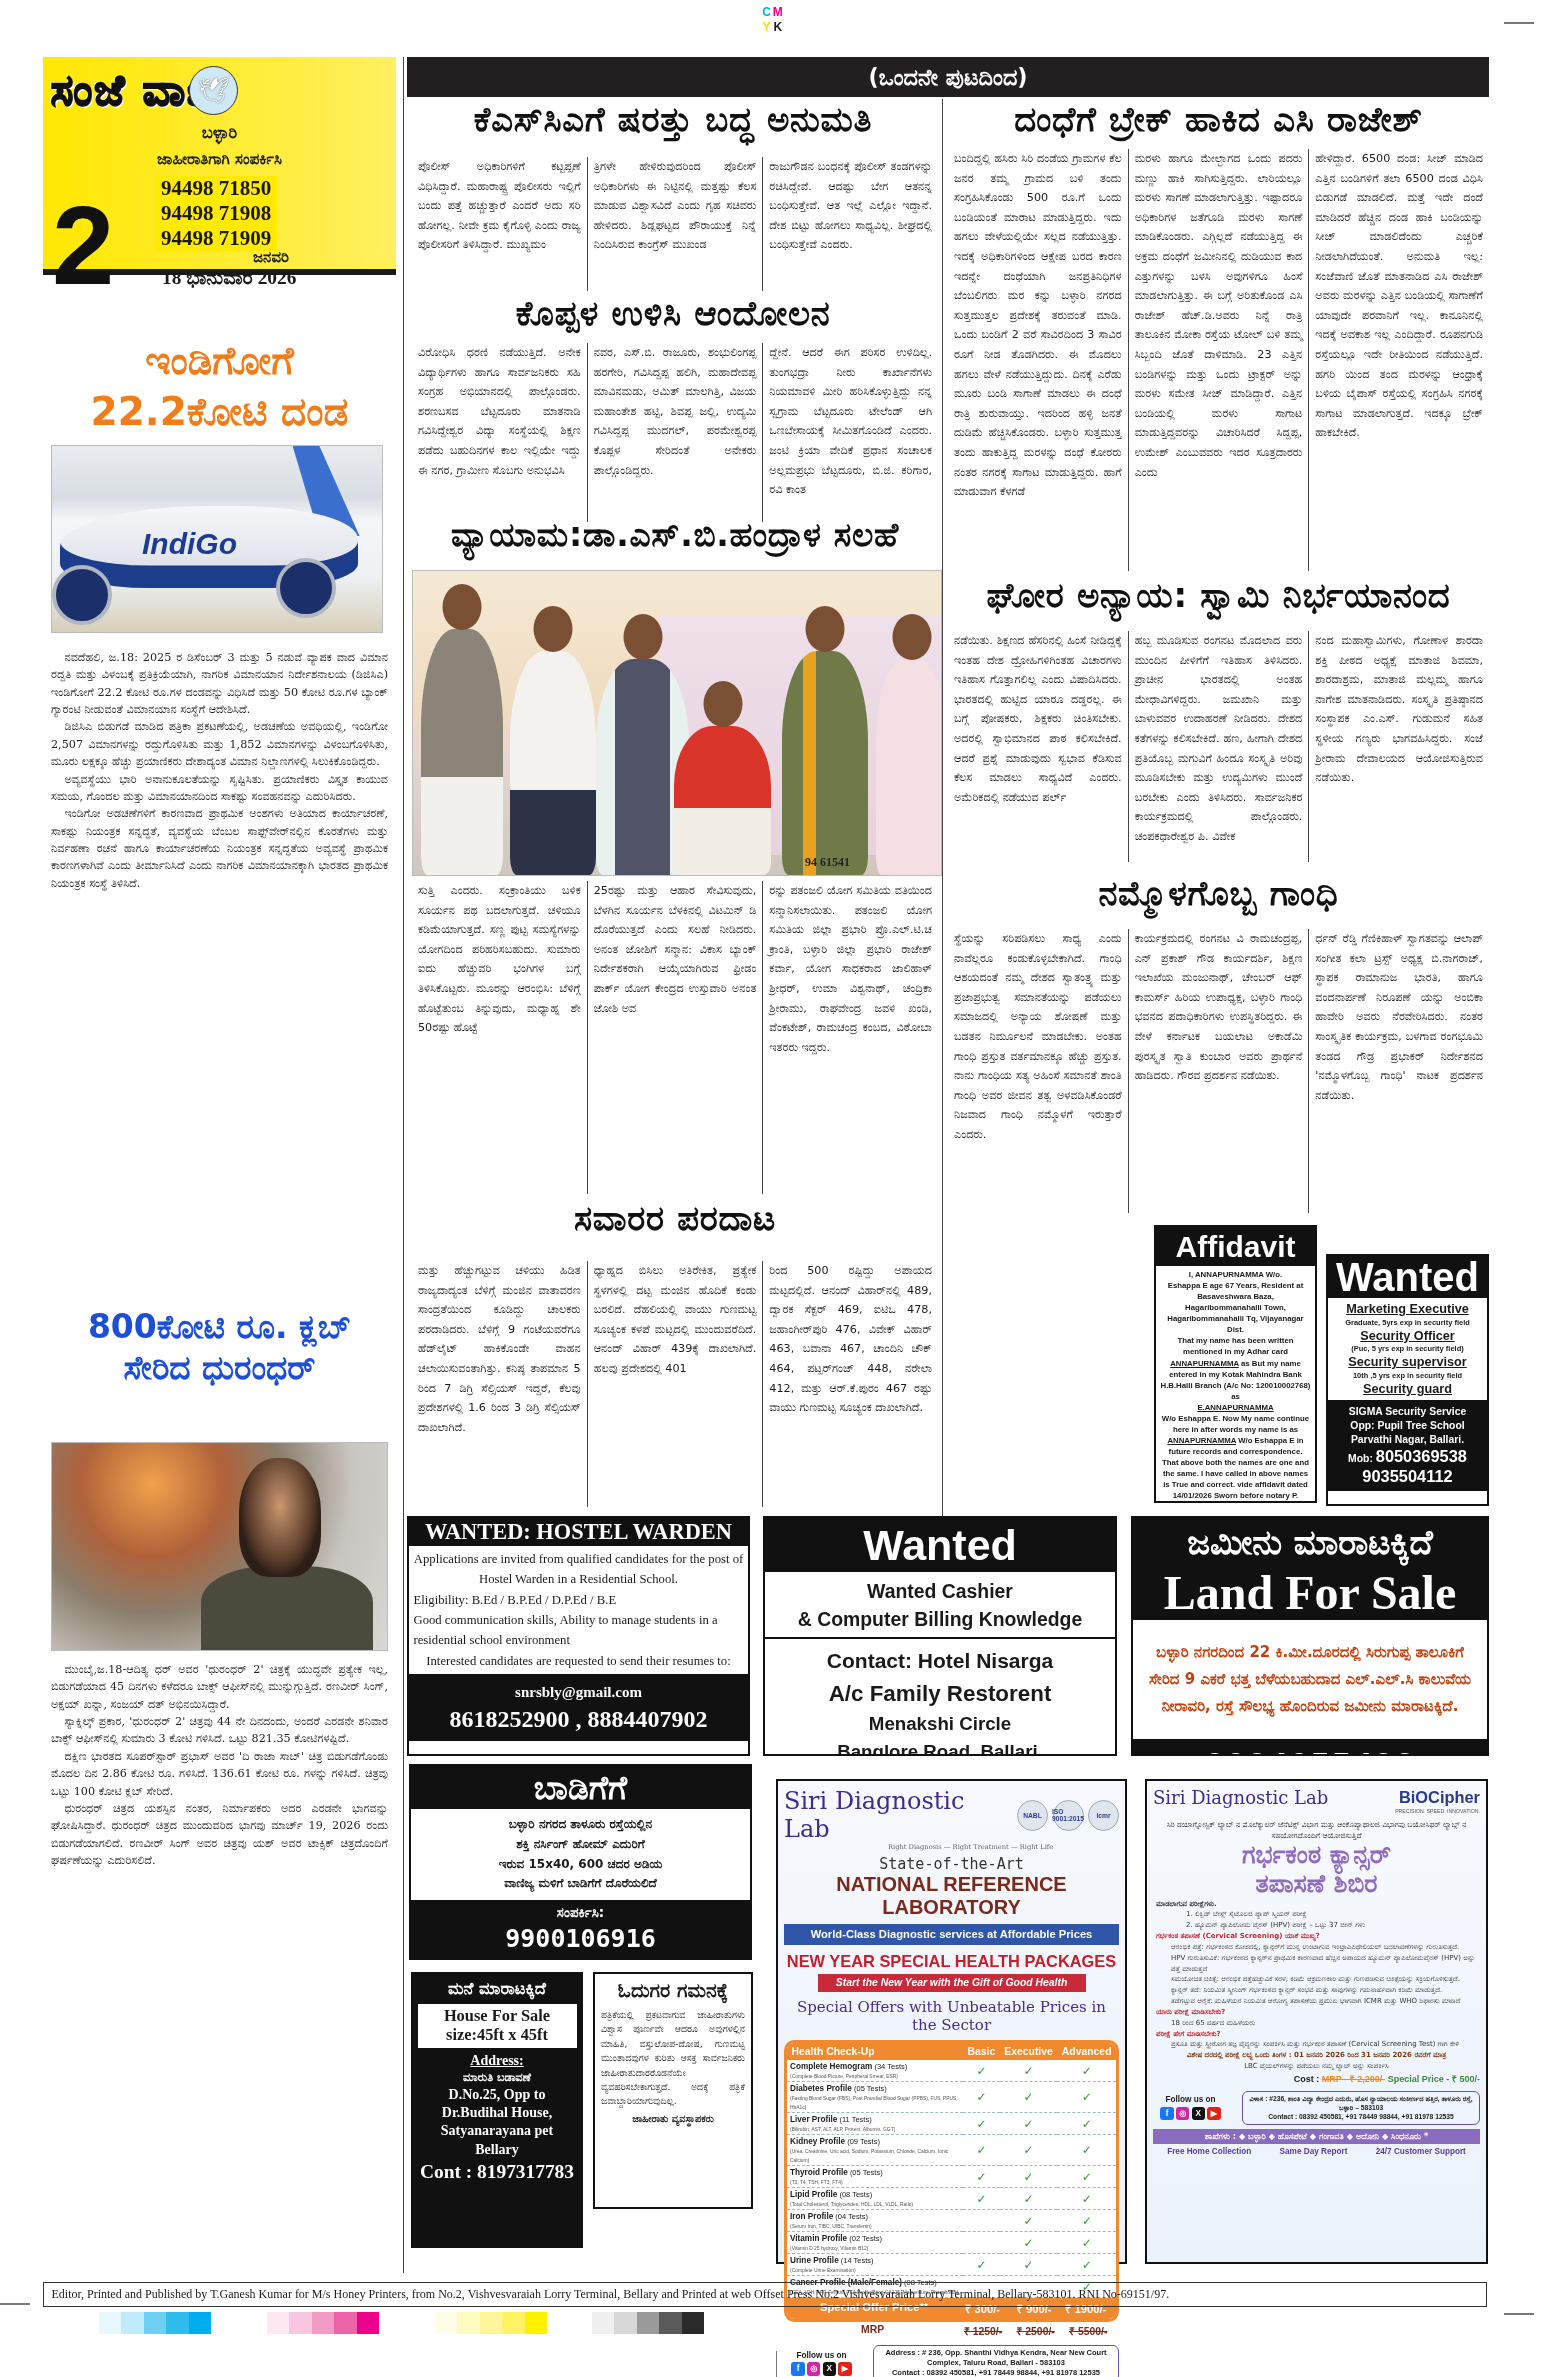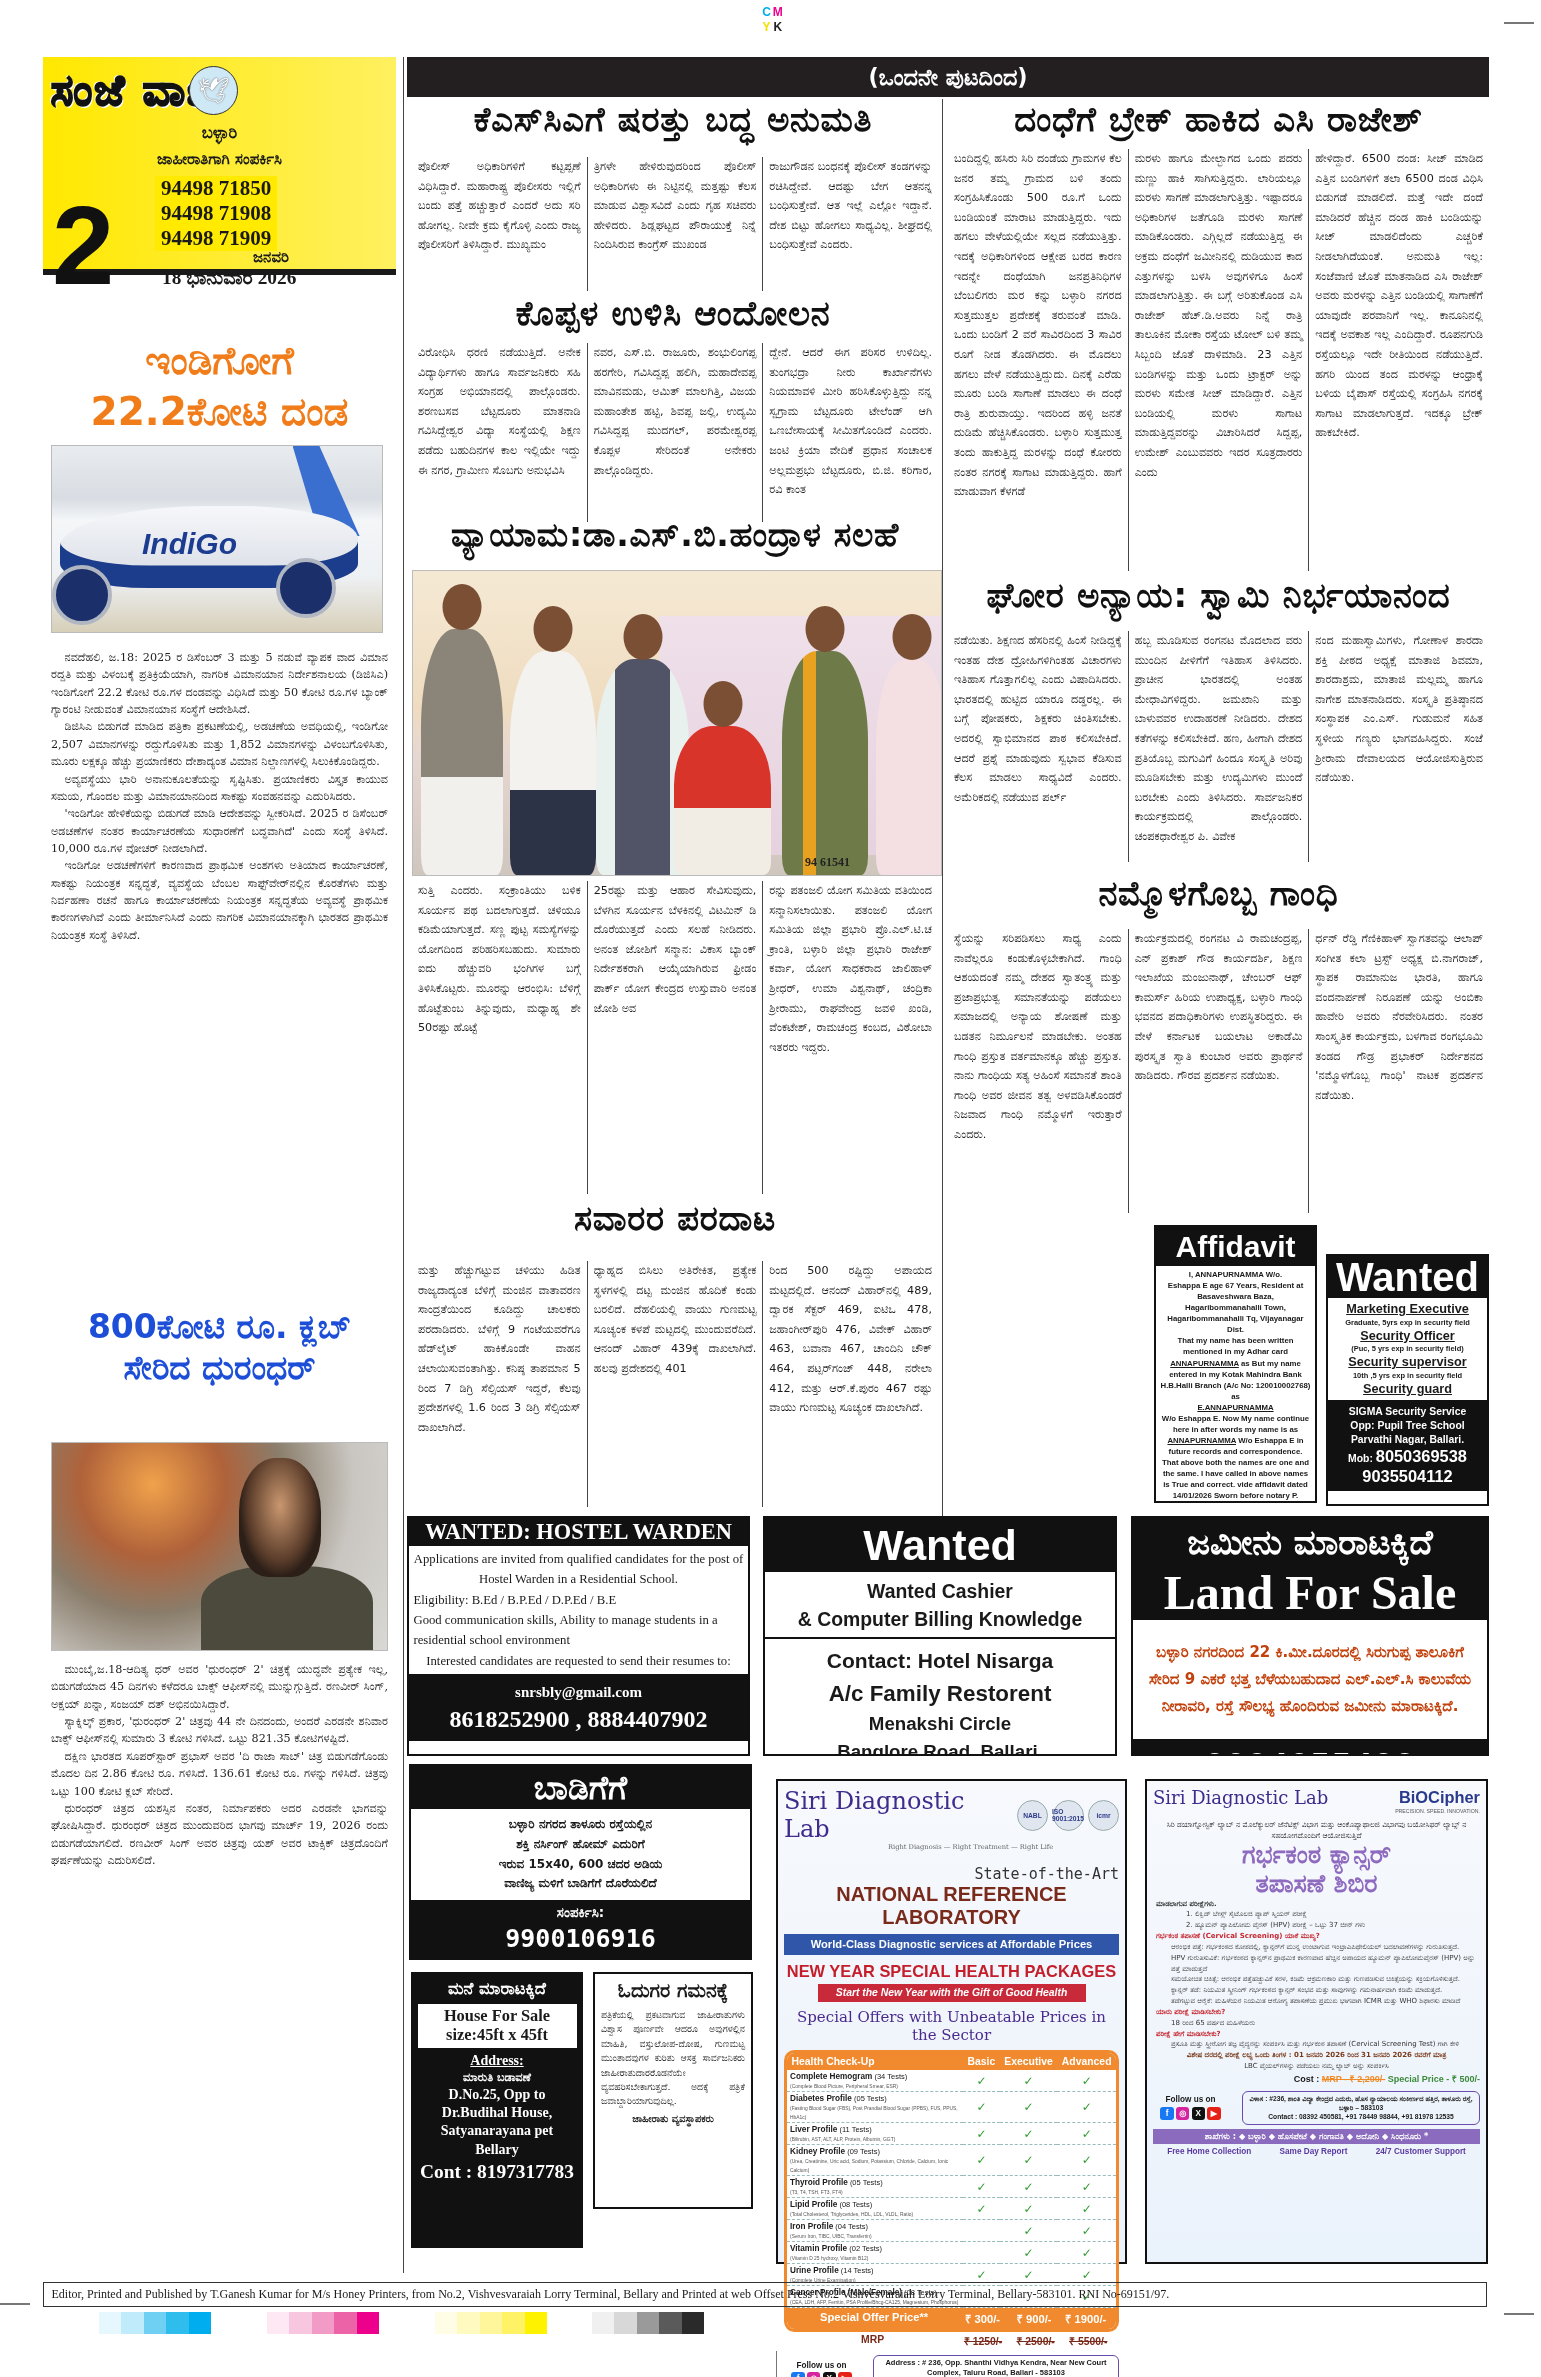--- a/index.html
+++ b/index.html
@@ -83,21 +83,21 @@
   .house-addr .u{text-decoration:underline}
   .house-addr .kn{font:bold 15px/1.4 "DejaVu Sans",sans-serif}
   .notice-title{font:900 30px/45px "DejaVu Sans",sans-serif;text-align:center}
   .notice-body{font:13.4px/1.55 "DejaVu Sans",sans-serif;text-align:justify;padding:0 6px}
   .notice-sign{text-align:center;font:bold 13.4px/2 "DejaVu Sans",sans-serif}
   .lab{position:absolute;border:2.2px solid #111;background:linear-gradient(180deg,#f7f9fd 0%,#eaf2fb 100%);padding:6px}
   .lab-logo{font:24px "DejaVu Serif",serif;color:#3f2b8c;display:flex;align-items:center;gap:7.5px}
   .lab-tag{font:6.7px "DejaVu Serif",serif;color:#666;margin-left:104px}
   .badges{display:flex;gap:4.5px;margin-left:auto}
   .badge{width:31px;height:31px;border-radius:50%;border:1.5px solid #9aa;background:#dfe6ef;font:bold 6.7px "Liberation Sans",sans-serif;color:#2d3a8c;display:flex;align-items:center;justify-content:center}
-  .lab-h1{text-align:right;font:15px "DejaVu Sans Mono",monospace;color:#333;margin-top:14px}
+  .lab-h1{text-align:center;font:15px "DejaVu Sans Mono",monospace;color:#333;margin-top:4px}
   .lab-h2{text-align:center;font:bold 20px "Liberation Sans",sans-serif;color:#7a2a1a}
   .lab-strip{background:#2f56a8;color:#fff;text-align:center;font:bold 11.2px/21px "Liberation Sans",sans-serif;margin:4.5px 0}
   .lab-h3{text-align:center;font:bold 16.4px "Liberation Sans",sans-serif;color:#c41e2a;margin-top:7.5px}
   .lab-ribbon{margin:3px auto;width:80%;background:#c92a3a;color:#fff;text-align:center;font:italic bold 10.4px/18px "Liberation Sans",sans-serif}
   .lab-h4{text-align:center;font:15px "DejaVu Serif",serif;color:#4a2a8c;margin:6px 0}
   .pkg{border-radius:10.4px;border:3px solid #f18a2e;background:#fff;overflow:hidden}
   .pkg table{width:100%;border-collapse:collapse;font:7.5px "Liberation Sans",sans-serif}
   .pkg th{background:#f18a2e;color:#fff;font:bold 10.4px "Liberation Sans",sans-serif;text-align:left;padding:3px 4.5px}
   .pkg td{padding:1.5px 3px;border-bottom:0.7px dashed #9bb}
   .pkg td.ck{color:#2e9b2e;font:bold 12px "DejaVu Sans",sans-serif;text-align:center}
@@ -163,21 +163,20 @@
   <div class="plane-tail"></div>
   <div class="plane-body"></div>
   <div class="plane-logo">IndiGo</div>
   <div class="plane-eng" style="left:0;top:119px"></div>
   <div class="plane-eng" style="left:224px;top:112px"></div>
 </div>
 <div class="abs body-text lcol-text1">
   <p>ನವದೆಹಲಿ, ಜ.18: 2025 ರ ಡಿಸೆಂಬರ್ 3 ಮತ್ತು 5 ನಡುವೆ ವ್ಯಾಪಕ ವಾದ ವಿಮಾನ ರದ್ದತಿ ಮತ್ತು ವಿಳಂಬಕ್ಕೆ ಪ್ರತಿಕ್ರಿಯೆಯಾಗಿ, ನಾಗರಿಕ ವಿಮಾನಯಾನ ನಿರ್ದೇಶನಾಲಯ (ಡಿಜಿಸಿಎ) ಇಂಡಿಗೋಗೆ 22.2 ಕೋಟಿ ರೂ.ಗಳ ದಂಡವನ್ನು ವಿಧಿಸಿದೆ ಮತ್ತು 50 ಕೋಟಿ ರೂ.ಗಳ ಬ್ಯಾಂಕ್ ಗ್ಯಾರಂಟಿ ನೀಡುವಂತೆ ವಿಮಾನಯಾನ ಸಂಸ್ಥೆಗೆ ಆದೇಶಿಸಿದೆ.</p>
   <p>ಡಿಜಿಸಿಎ ಬಿಡುಗಡೆ ಮಾಡಿದ ಪತ್ರಿಕಾ ಪ್ರಕಟಣೆಯಲ್ಲಿ, ಅಡಚಣೆಯ ಅವಧಿಯಲ್ಲಿ, ಇಂಡಿಗೋ 2,507 ವಿಮಾನಗಳನ್ನು ರದ್ದುಗೊಳಿಸಿತು ಮತ್ತು 1,852 ವಿಮಾನಗಳನ್ನು ವಿಳಂಬಗೊಳಿಸಿತು, ಮೂರು ಲಕ್ಷಕ್ಕೂ ಹೆಚ್ಚು ಪ್ರಯಾಣಿಕರು ದೇಶಾದ್ಯಂತ ವಿಮಾನ ನಿಲ್ದಾಣಗಳಲ್ಲಿ ಸಿಲುಕಿಕೊಂಡಿದ್ದರು.</p>
   <p>ಅವ್ಯವಸ್ಥೆಯು ಭಾರಿ ಅನಾನುಕೂಲತೆಯನ್ನು ಸೃಷ್ಟಿಸಿತು. ಪ್ರಯಾಣಿಕರು ವಿಸ್ತೃತ ಕಾಯುವ ಸಮಯ, ಗೊಂದಲ ಮತ್ತು ವಿಮಾನಯಾನದಿಂದ ಸಾಕಷ್ಟು ಸಂವಹನವನ್ನು ಎದುರಿಸಿದರು.</p>
-  <p>'ಇಂಡಿಗೋ ಹೇಳಿಕೆಯನ್ನು ಬಿಡುಗಡೆ ಮಾಡಿ ಆದೇಶವನ್ನು ಸ್ವೀಕರಿಸಿದೆ. 2025 ರ ಡಿಸೆಂಬರ್ ಅಡಚಣೆಗಳ ನಂತರ ಕಾರ್ಯಾಚರಣೆಯ ಸುಧಾರಣೆಗೆ ಬದ್ಧವಾಗಿದೆ' ಎಂದು ಸಂಸ್ಥೆ ತಿಳಿಸಿದೆ. 10,000 ರೂ.ಗಳ ವೋಚರ್ ನೀಡಲಾಗಿದೆ.</p>
   <p>ಇಂಡಿಗೋ ಅಡಚಣೆಗಳಿಗೆ ಕಾರಣವಾದ ಪ್ರಾಥಮಿಕ ಅಂಶಗಳು ಅತಿಯಾದ ಕಾರ್ಯಾಚರಣೆ, ಸಾಕಷ್ಟು ನಿಯಂತ್ರಕ ಸನ್ನದ್ಧತೆ, ವ್ಯವಸ್ಥೆಯ ಬೆಂಬಲ ಸಾಫ್ಟ್‌ವೇರ್‌ನಲ್ಲಿನ ಕೊರತೆಗಳು ಮತ್ತು ನಿರ್ವಹಣಾ ರಚನೆ ಹಾಗೂ ಕಾರ್ಯಾಚರಣೆಯ ನಿಯಂತ್ರಕ ಸನ್ನದ್ಧತೆಯ ಅವ್ಯವಸ್ಥೆ ಪ್ರಾಥಮಿಕ ಕಾರಣಗಳಾಗಿವೆ ಎಂದು ತೀರ್ಮಾನಿಸಿದೆ ಎಂದು ನಾಗರಿಕ ವಿಮಾನಯಾನಕ್ಕಾಗಿ ಭಾರತದ ಪ್ರಾಥಮಿಕ ನಿಯಂತ್ರಕ ಸಂಸ್ಥೆ ತಿಳಿಸಿದೆ.</p>
 </div>
 
 <div class="abs black-head lhead2">
   <div>800ಕೋಟಿ ರೂ. ಕ್ಲಬ್</div>
   <div>ಸೇರಿದ ಧುರಂಧರ್</div>
 </div>
 <div class="photo ph-movie">
   <div class="movie-shirt"></div>
   <div class="movie-man"></div>

